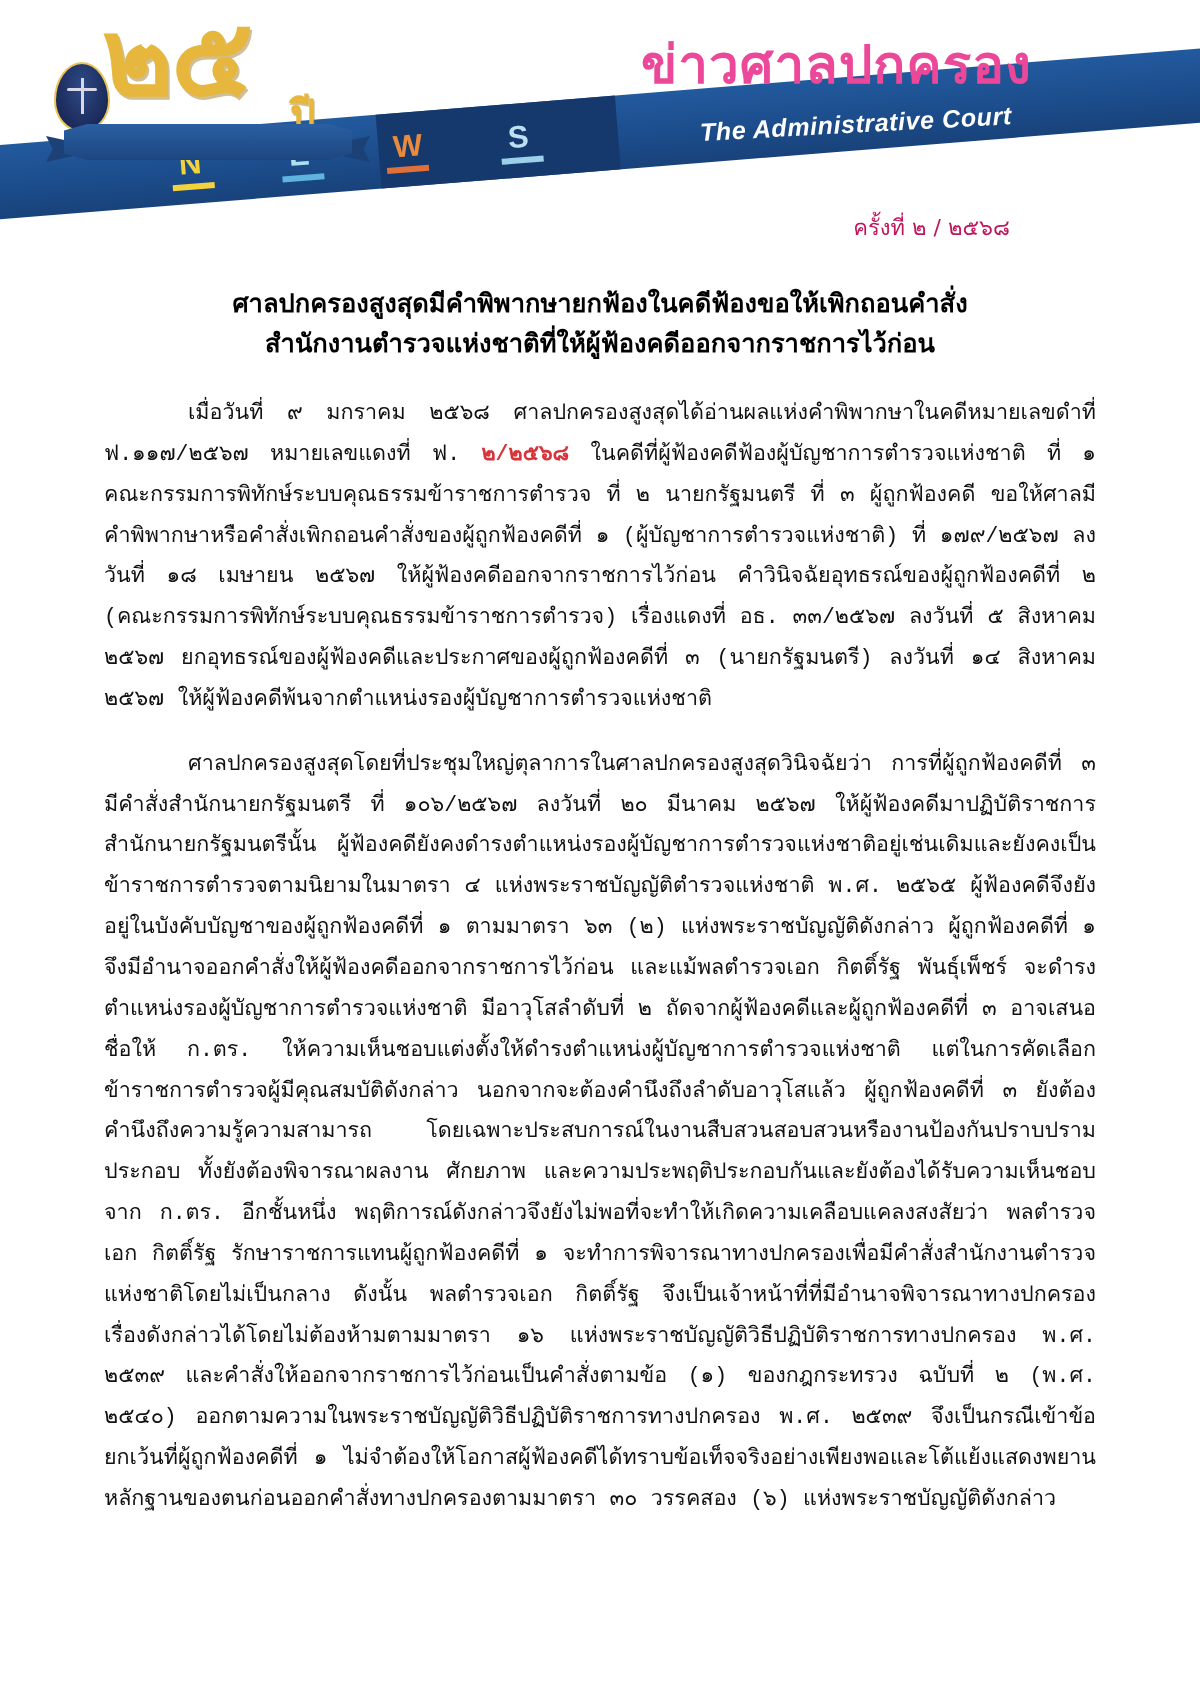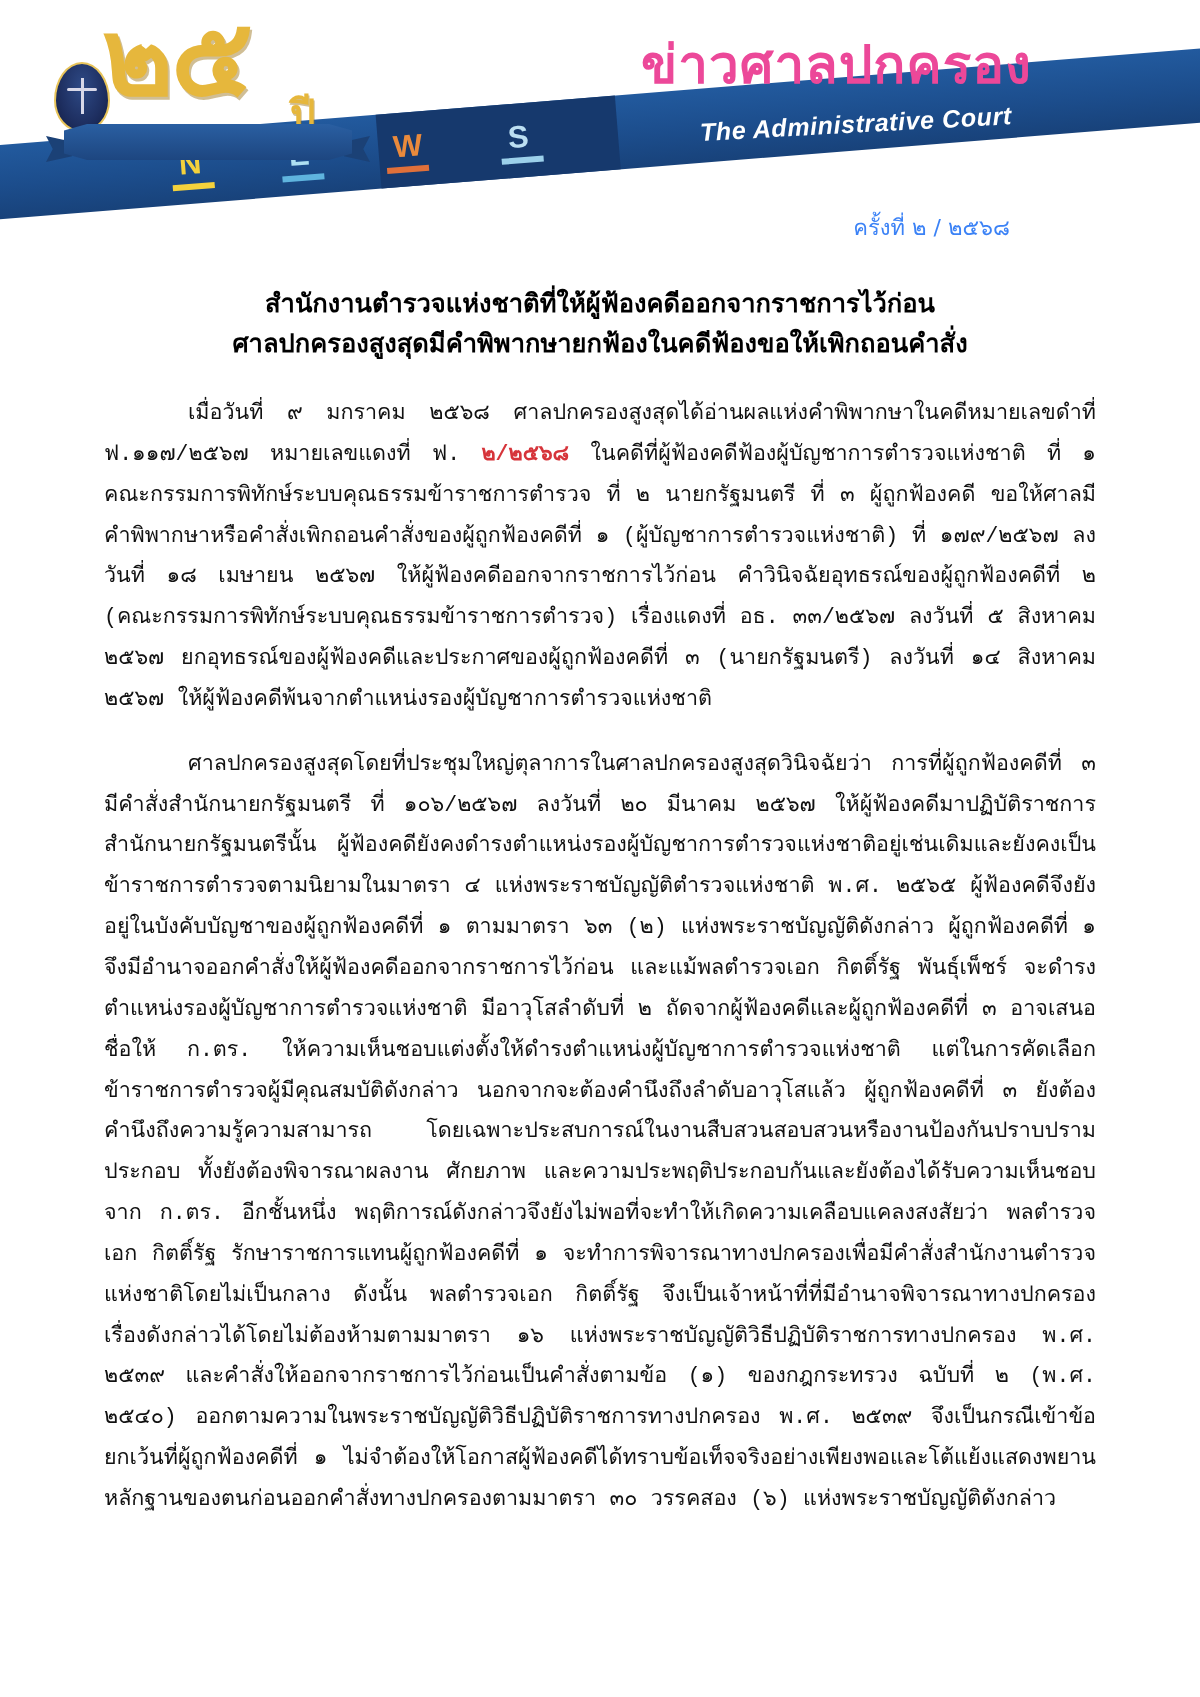--- a/index.html
+++ b/index.html
@@ -120,21 +120,21 @@
     white-space: nowrap;
     line-height: 1;
   }
 
   .issue-no {
     position: absolute;
     right: 190px;
     top: 210px;
     z-index: 7;
     font-size: 22px;
-    color: #3b82f6;
+    color: #be185d;
     white-space: nowrap;
   }
 
   
   .logo-wrap {
     position: absolute;
     left: 44px;
     top: 4px;
     width: 330px;
     height: 185px;
@@ -306,22 +306,22 @@
     <div class="court-th">ข่าวศาลปกครอง</div>
 
     <div class="court-en">The Administrative Court</div>
 
     <div class="issue-no">ครั้งที่ ๒ / ๒๕๖๘</div>
   </div>
 
   <div class="content">
 
     <h1 class="doc-title">
+      <span class="tline">ศาลปกครองสูงสุดมีคำพิพากษายกฟ้องในคดีฟ้องขอให้เพิกถอนคำสั่ง</span>
       <span class="tline">สำนักงานตำรวจแห่งชาติที่ให้ผู้ฟ้องคดีออกจากราชการไว้ก่อน</span>
-      <span class="tline">ศาลปกครองสูงสุดมีคำพิพากษายกฟ้องในคดีฟ้องขอให้เพิกถอนคำสั่ง</span>
     </h1>
 
     <p class="para">
       <span class="indent"></span><span>เมื่อวันที่ ๙ มกราคม ๒๕๖๘ ศาลปกครองสูงสุดได้อ่านผลแห่งคำพิพากษาในคดีหมายเลขดำที่ ฟ.๑๑๗/๒๕๖๗ หมายเลขแดงที่ ฟ. <span class="hl-red">๒/๒๕๖๘</span> ในคดีที่ผู้ฟ้องคดีฟ้องผู้บัญชาการตำรวจแห่งชาติ ที่ ๑ คณะกรรมการพิทักษ์ระบบคุณธรรมข้าราชการตำรวจ ที่ ๒ นายกรัฐมนตรี ที่ ๓ ผู้ถูกฟ้องคดี ขอให้ศาลมีคำพิพากษาหรือคำสั่งเพิกถอนคำสั่งของผู้ถูกฟ้องคดีที่ ๑ (ผู้บัญชาการตำรวจแห่งชาติ) ที่ ๑๗๙/๒๕๖๗ ลงวันที่ ๑๘ เมษายน ๒๕๖๗ ให้ผู้ฟ้องคดีออกจากราชการไว้ก่อน คำวินิจฉัยอุทธรณ์ของผู้ถูกฟ้องคดีที่ ๒ (คณะกรรมการพิทักษ์ระบบคุณธรรมข้าราชการตำรวจ) เรื่องแดงที่ อธ. ๓๓/๒๕๖๗ ลงวันที่ ๕ สิงหาคม ๒๕๖๗ ยกอุทธรณ์ของผู้ฟ้องคดีและประกาศของผู้ถูกฟ้องคดีที่ ๓ (นายกรัฐมนตรี) ลงวันที่ ๑๔ สิงหาคม ๒๕๖๗ ให้ผู้ฟ้องคดีพ้นจากตำแหน่งรองผู้บัญชาการตำรวจแห่งชาติ</span>
     </p>
 
     <p class="para">
       <span class="indent"></span><span>ศาลปกครองสูงสุดโดยที่ประชุมใหญ่ตุลาการในศาลปกครองสูงสุดวินิจฉัยว่า การที่ผู้ถูกฟ้องคดีที่ ๓ มีคำสั่งสำนักนายกรัฐมนตรี ที่ ๑๐๖/๒๕๖๗ ลงวันที่ ๒๐ มีนาคม ๒๕๖๗ ให้ผู้ฟ้องคดีมาปฏิบัติราชการสำนักนายกรัฐมนตรีนั้น ผู้ฟ้องคดียังคงดำรงตำแหน่งรองผู้บัญชาการตำรวจแห่งชาติอยู่เช่นเดิมและยังคงเป็นข้าราชการตำรวจตามนิยามในมาตรา ๔ แห่งพระราชบัญญัติตำรวจแห่งชาติ พ.ศ. ๒๕๖๕ ผู้ฟ้องคดีจึงยังอยู่ในบังคับบัญชาของผู้ถูกฟ้องคดีที่ ๑ ตามมาตรา ๖๓ (๒) แห่งพระราชบัญญัติดังกล่าว ผู้ถูกฟ้องคดีที่ ๑ จึงมีอำนาจออกคำสั่งให้ผู้ฟ้องคดีออกจากราชการไว้ก่อน และแม้พลตำรวจเอก กิตติ์รัฐ พันธุ์เพ็ชร์ จะดำรงตำแหน่งรองผู้บัญชาการตำรวจแห่งชาติ มีอาวุโสลำดับที่ ๒ ถัดจากผู้ฟ้องคดีและผู้ถูกฟ้องคดีที่ ๓ อาจเสนอชื่อให้ ก.ตร. ให้ความเห็นชอบแต่งตั้งให้ดำรงตำแหน่งผู้บัญชาการตำรวจแห่งชาติ แต่ในการคัดเลือกข้าราชการตำรวจผู้มีคุณสมบัติดังกล่าว นอกจากจะต้องคำนึงถึงลำดับอาวุโสแล้ว ผู้ถูกฟ้องคดีที่ ๓ ยังต้องคำนึงถึงความรู้ความสามารถ โดยเฉพาะประสบการณ์ในงานสืบสวนสอบสวนหรืองานป้องกันปราบปรามประกอบ ทั้งยังต้องพิจารณาผลงาน ศักยภาพ และความประพฤติประกอบกันและยังต้องได้รับความเห็นชอบจาก ก.ตร. อีกชั้นหนึ่ง พฤติการณ์ดังกล่าวจึงยังไม่พอที่จะทำให้เกิดความเคลือบแคลงสงสัยว่า พลตำรวจเอก กิตติ์รัฐ รักษาราชการแทนผู้ถูกฟ้องคดีที่ ๑ จะทำการพิจารณาทางปกครองเพื่อมีคำสั่งสำนักงานตำรวจแห่งชาติโดยไม่เป็นกลาง ดังนั้น พลตำรวจเอก กิตติ์รัฐ จึงเป็นเจ้าหน้าที่ที่มีอำนาจพิจารณาทางปกครองเรื่องดังกล่าวได้โดยไม่ต้องห้ามตามมาตรา ๑๖ แห่งพระราชบัญญัติวิธีปฏิบัติราชการทางปกครอง พ.ศ. ๒๕๓๙ และคำสั่งให้ออกจากราชการไว้ก่อนเป็นคำสั่งตามข้อ (๑) ของกฎกระทรวง ฉบับที่ ๒ (พ.ศ. ๒๕๔๐) ออกตามความในพระราชบัญญัติวิธีปฏิบัติราชการทางปกครอง พ.ศ. ๒๕๓๙ จึงเป็นกรณีเข้าข้อยกเว้นที่ผู้ถูกฟ้องคดีที่ ๑ ไม่จำต้องให้โอกาสผู้ฟ้องคดีได้ทราบข้อเท็จจริงอย่างเพียงพอและโต้แย้งแสดงพยานหลักฐานของตนก่อนออกคำสั่งทางปกครองตามมาตรา ๓๐ วรรคสอง (๖) แห่งพระราชบัญญัติดังกล่าว</span>
     </p>
 

